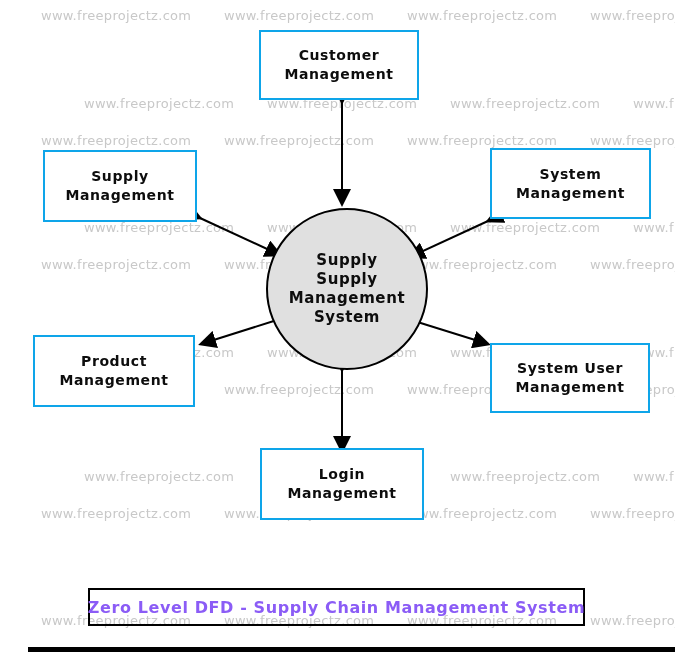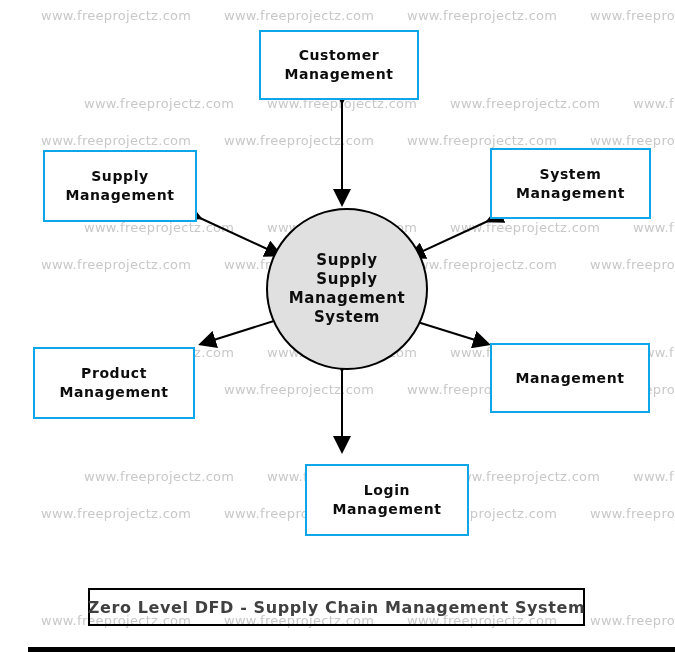--- a/index.html
+++ b/index.html
@@ -61,39 +61,39 @@
     flex-direction: column;
     align-items: center;
     justify-content: center;
     text-align: center;
   }
   .process .line { font-size: 15px; line-height: 19px; }
   
   #entity-customer    { left: 259px; top: 30px;  width: 156px; height: 66px; }
   #entity-supply      { left: 43px;  top: 150px; width: 150px; height: 68px; }
   #entity-order       { left: 490px; top: 148px; width: 157px; height: 67px; }
-  #entity-product     { left: 33px;  top: 335px; width: 158px; height: 68px; margin-top: 12px; }
+  #entity-product     { left: 33px;  top: 335px; width: 158px; height: 68px; }
   #entity-system-user { left: 490px; top: 343px; width: 156px; height: 66px; }
-  #entity-login       { left: 260px; top: 464px; width: 160px; height: 68px; margin-left: 45px; }
+  #entity-login       { left: 260px; top: 448px; width: 160px; height: 68px; }
   
   #title-box {
     position: absolute;
     z-index: 3;
     left: 88px; top: 588px;
     width: 493px; height: 34px;
     background: transparent;
     border: 2px solid #000000;
     display: flex;
     align-items: center;
     justify-content: center;
   }
   #title-box .title-text {
     font-weight: bold;
     font-size: 16px;
-    color: #404040;
+    color: #8b5cf6;
     letter-spacing: 0.6px;
     white-space: nowrap;
   }
   
   #bottom-bar {
     position: absolute;
     z-index: 4;
     left: 28px; top: 647px;
     width: 647px; height: 5px;
     background: #000000;
@@ -175,20 +175,21 @@
     <span class="line">System</span>
     <span class="line">Management</span>
   </div>
 
   <div class="entity" id="entity-product">
     <span class="line">Product</span>
     <span class="line">Management</span>
   </div>
 
   <div class="entity" id="entity-system-user">
+    <span class="line">System User</span>
     <span class="line">Management</span>
   </div>
 
   <div class="entity" id="entity-login">
     <span class="line">Login</span>
     <span class="line">Management</span>
   </div>
 
   <div class="process" style="background: rgb(224, 224, 224);">
     <span class="line">Supply</span>

